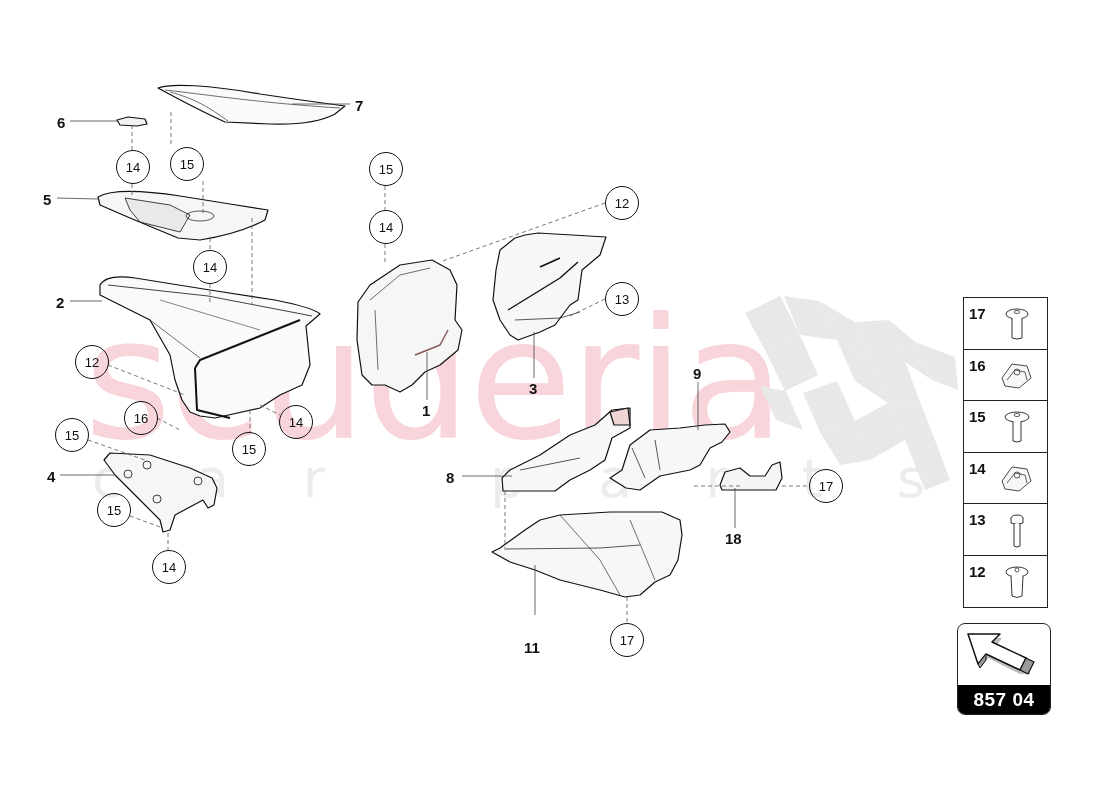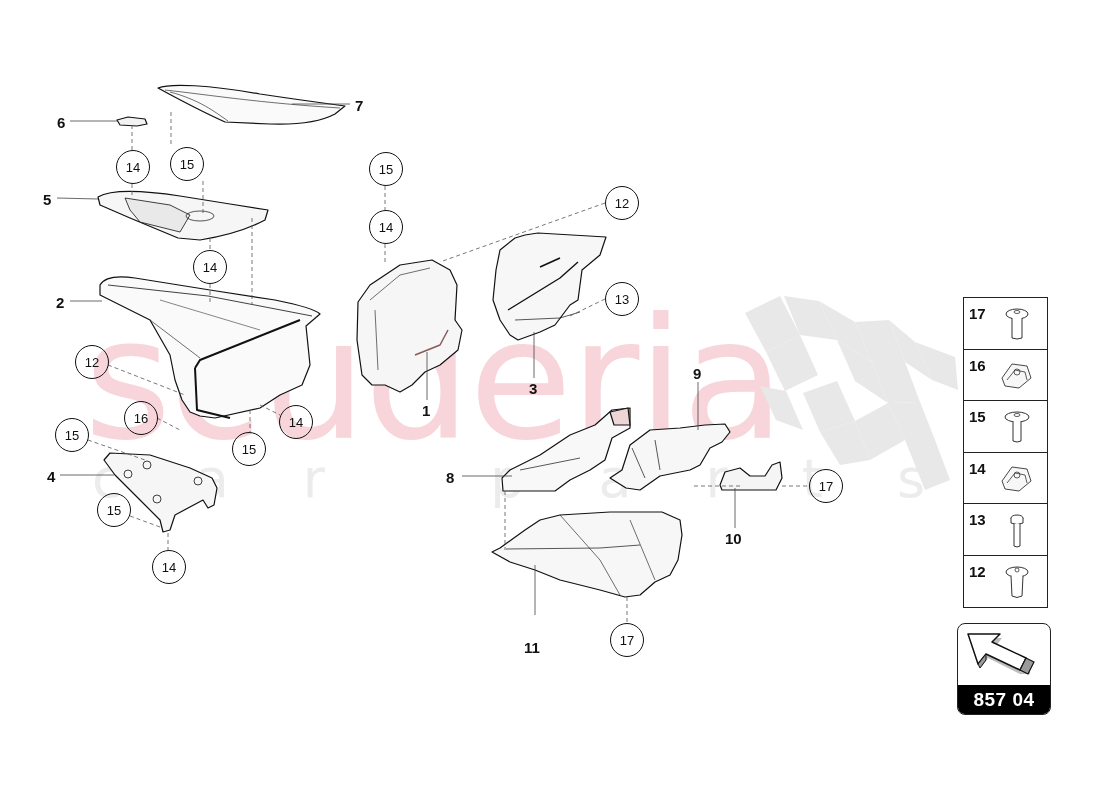--- a/index.html
+++ b/index.html
@@ -176,21 +176,21 @@
 
   <span class="label" style="left:422px;top:403px">1</span>
   <span class="label" style="left:56px;top:295px">2</span>
   <span class="label" style="left:529px;top:381px">3</span>
   <span class="label" style="left:47px;top:469px">4</span>
   <span class="label" style="left:43px;top:192px">5</span>
   <span class="label" style="left:57px;top:115px">6</span>
   <span class="label" style="left:355px;top:98px">7</span>
   <span class="label" style="left:446px;top:470px">8</span>
   <span class="label" style="left:693px;top:366px">9</span>
-  <span class="label" style="left:725px;top:531px">10</span>
+  <span class="label" style="left:725px;top:531px">18</span>
   <span class="label" style="left:524px;top:640px">11</span>
 
   <div class="callout" style="left:116px;top:150px">14</div>
   <div class="callout" style="left:170px;top:147px">15</div>
   <div class="callout" style="left:369px;top:152px">15</div>
   <div class="callout" style="left:369px;top:210px">14</div>
   <div class="callout" style="left:605px;top:186px">12</div>
   <div class="callout" style="left:193px;top:250px">14</div>
   <div class="callout" style="left:605px;top:282px">13</div>
   <div class="callout" style="left:75px;top:345px">12</div>

